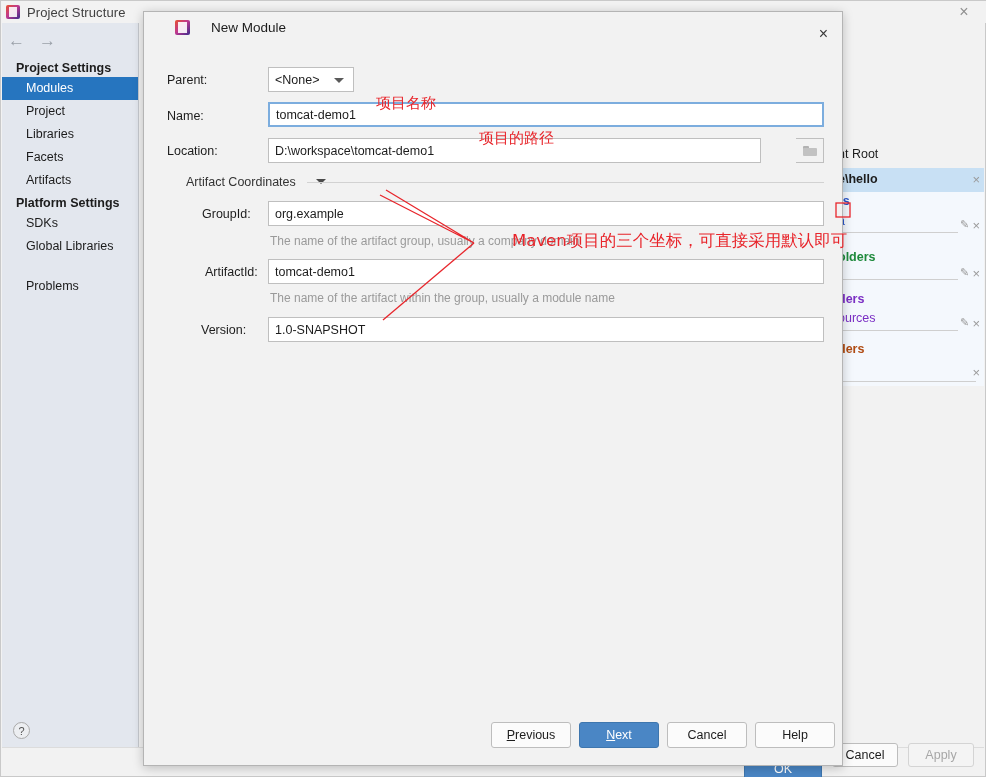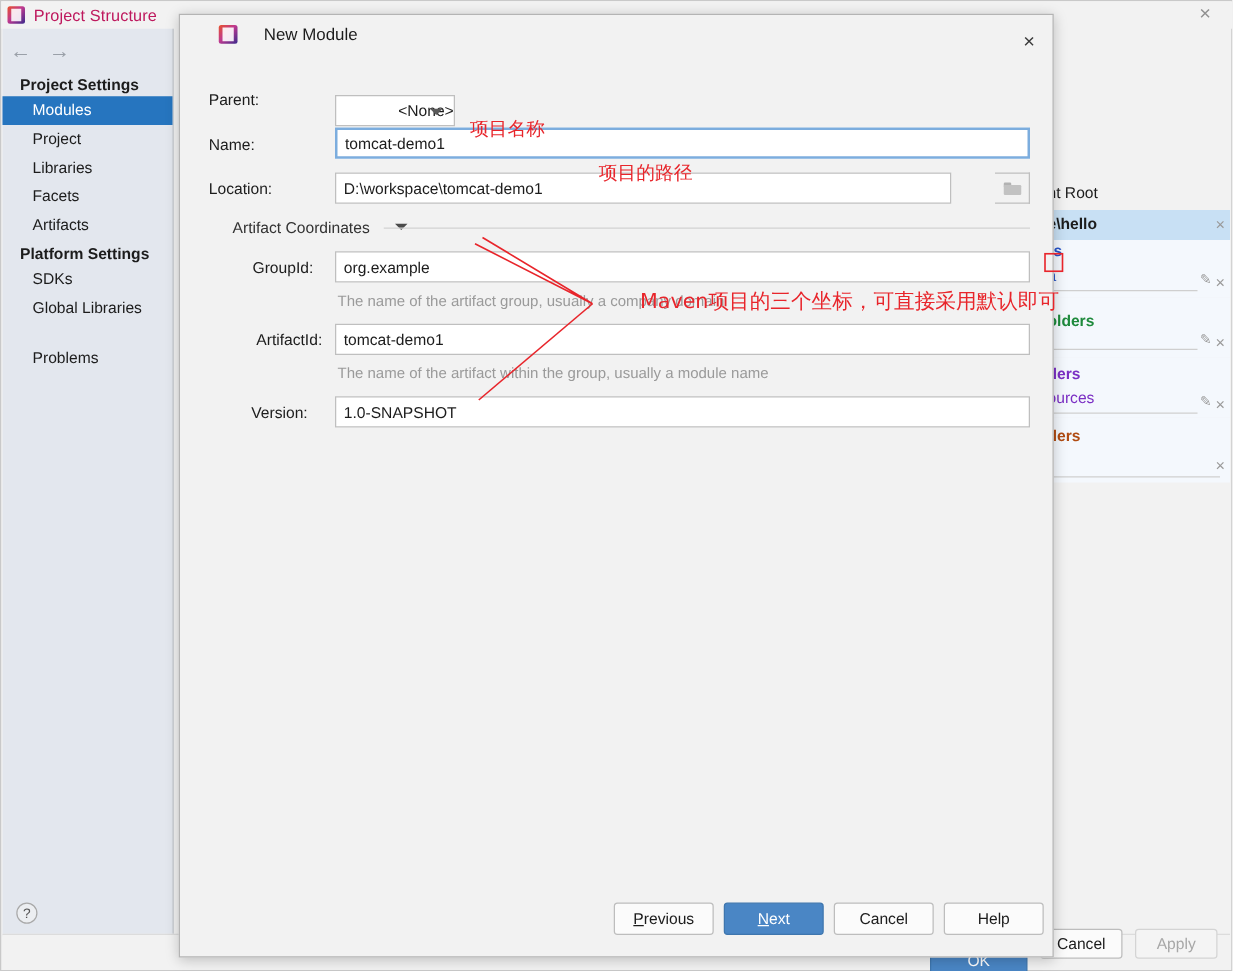--- a/index.html
+++ b/index.html
@@ -27,21 +27,21 @@
     width: 14px; height: 14px; margin-left: 5px; margin-right: 7px;
     border-radius: 2px;
     background: linear-gradient(135deg,#e8522a 0%,#c0398f 45%,#3b2a8c 100%);
     position: relative; flex: none;
   }
   .ps-title-icon::after {
     content: ""; position: absolute; left: 3px; top: 2px;
     width: 8px; height: 10px; background: #ffffff; opacity: .88;
   }
   .ps-title-text {
-    font-size: 13px; color: #be185d; letter-spacing: .1px;
+    font-size: 13px; color: #404040; letter-spacing: .1px;
   }
   .ps-close {
     position: absolute; right: 8px; top: 0px; width: 26px; height: 22px;
     display: flex; align-items: center; justify-content: center;
     font-size: 16px; color: #909090; line-height: 1;
   }
 
   
   .ps-sidebar {
     position: absolute; left: 1px; top: 22px; width: 137px; height: 726px;
@@ -311,21 +311,21 @@
 
   <div class="dlg">
 
     <div class="dlg-title">
       <div class="dlg-icon"></div>
       <div class="dlg-title-text">New Module</div>
     </div>
     <div class="dlg-close">×</div>
 
     <div class="frm-label" style="left:23px; top:61px;">Parent:</div>
-    <div class="frm-combo" style="left:124px; top:64px; width:96px;justify-content:flex-end;">
+    <div class="frm-combo" style="left:124px; top:55px; width:86px;">
       <span>&lt;None&gt;</span>
       <span class="combo-arrow"></span>
     </div>
 
     <div class="frm-label" style="left:23px; top:97px;">Name:</div>
     <div class="frm-input focused" style="left:124px; top:90px; width:556px;">
       <span>tomcat-demo1</span>
     </div>
 
     <div class="frm-label" style="left:23px; top:132px;">Location:</div>

